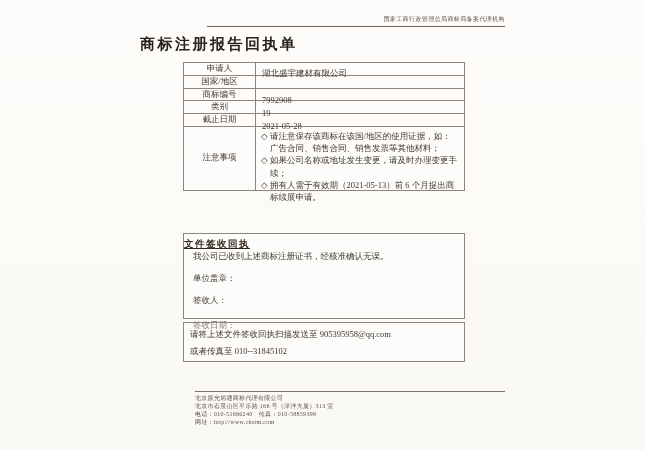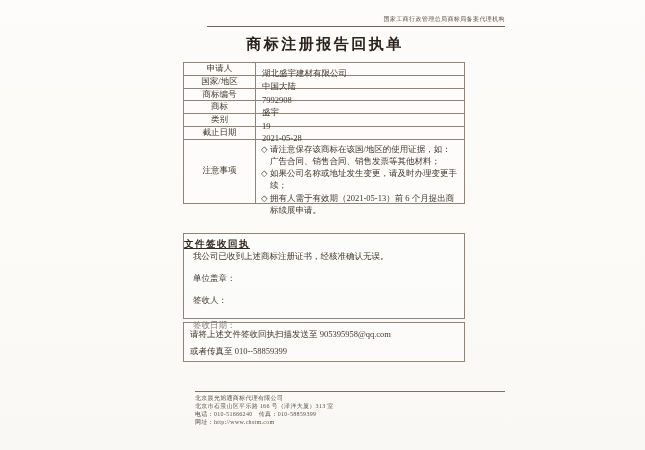--- a/index.html
+++ b/index.html
@@ -16,21 +16,21 @@
 
   
   .agency-note {
     position:absolute; top:16px; left:207px; width:298px;
     text-align:right; font-size:6px; line-height:7px; color:#5d5045;
     border-bottom:1px solid #6e6054; padding-bottom:3px;
     letter-spacing:.4px;
   }
   .doc-title {
     position:absolute; top:35px; left:140px; width:370px;
-    text-align:center; font-size:15px; font-weight:bold;
+    text-align:left; font-size:15px; font-weight:bold;
     letter-spacing:2.5px; color:#2a221b;
   }
 
   
   .tbl { position:absolute; left:183px; width:282px;
     border:1px solid #8e8578; background:rgba(255,255,255,.35); }
   .tr { display:flex; border-bottom:1px solid #8e8578; height:12.8px; }
   .tr:last-child { border-bottom:none; }
   .td-label { width:72px; border-right:1px solid #8e8578;
     display:flex; align-items:center; justify-content:center;
@@ -80,29 +80,24 @@
 
   <div class="doc-title">商标注册报告回执单</div>
 
   <div class="tbl main-table">
     <div class="tr">
       <div class="td-label">申请人</div>
       <div class="td-value">湖北盛宇建材有限公司</div>
     </div>
     <div class="tr">
       <div class="td-label">国家/地区</div>
-      <div class="td-value">中国大陆</div>
     </div>
     <div class="tr">
       <div class="td-label">商标编号</div>
       <div class="td-value">7992908</div>
-    </div>
-    <div class="tr">
-      <div class="td-label">商标</div>
-      <div class="td-value">盛宇</div>
     </div>
     <div class="tr">
       <div class="td-label">类别</div>
       <div class="td-value">19</div>
     </div>
     <div class="tr">
       <div class="td-label">截止日期</div>
       <div class="td-value">2021-05-28</div>
     </div>
     <div class="tr notes-row">
@@ -129,21 +124,21 @@
     <div class="receipt-line stmt">我公司已收到上述商标注册证书，经核准确认无误。</div>
     <div class="receipt-line seal">单位盖章：</div>
     <div class="receipt-line signer">签收人：</div>
     <div class="receipt-line sdate">签收日期：</div>
   </div>
 
   <div class="tbl remarks-table">
     <div class="tr">
       <div class="remarks-value">
         <div>请将上述文件签收回执扫描发送至 905395958@qq.com</div>
-        <div>或者传真至 010--58859399</div>
+        <div>或者传真至 010--31845102</div>
       </div>
     </div>
   </div>
 
   <div class="footer">
     <div>北京晨光旭通商标代理有限公司</div>
     <div>北京市石景山区平乐路 166 号（泽洋大厦）313 室</div>
     <div>电话：010-51666240　传真：010-58859399</div>
     <div>网址：http://www.chstm.com</div>
   </div>

